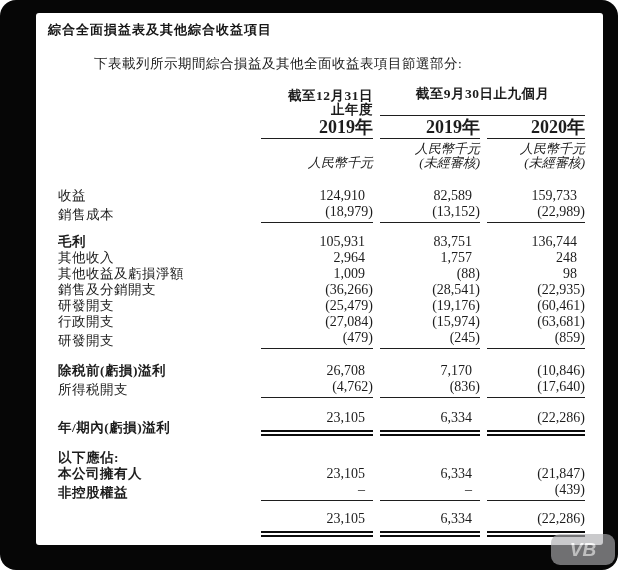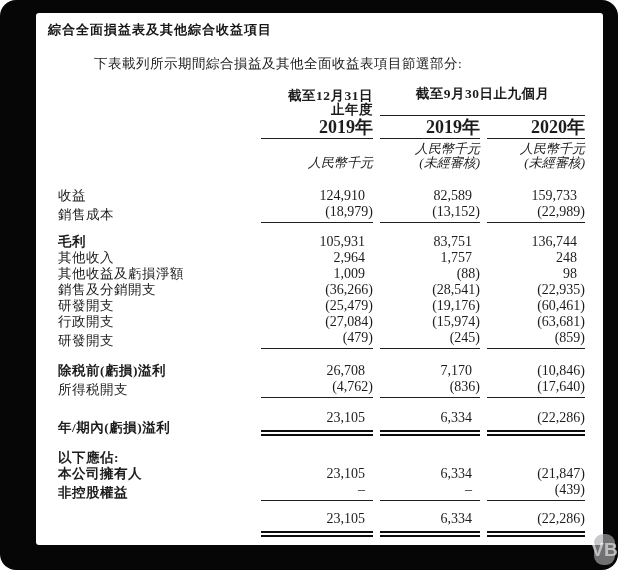--- a/index.html
+++ b/index.html
@@ -55,24 +55,24 @@
   .unit-cell { padding-top: 3px; line-height: 14px; font-size: 13px; }
   .unit-cell div { line-height: 14px; }
   tr.spacer td { border: none; }
   .watermark {
     position: absolute; right: 3px; bottom: 5px; z-index: 5;
     display: flex; align-items: center; gap: 6px;
     opacity: 0.78; pointer-events: none;
     font-family: "Liberation Sans", "DejaVu Sans", sans-serif;
   }
   .wm-logo {
-    width: 21px; height: 31px; border-radius: 9px;
+    width: 64px; height: 31px; border-radius: 9px;
     background: rgba(172,172,176,0.82);
     color: rgba(255,255,255,0.9);
-    font-weight: bold; font-size: 19px;
+    font-weight: bold; font-style: italic; font-size: 19px;
     display: flex; align-items: center; justify-content: center;
   }
   .wm-text {
     font-size: 33px; font-weight: bold; letter-spacing: 2px;
     color: rgba(184,184,188,0.72);
     text-shadow: 0 0 1px rgba(255,255,255,0.85);
     line-height: 33px;
   }
 </style>
 </head>

